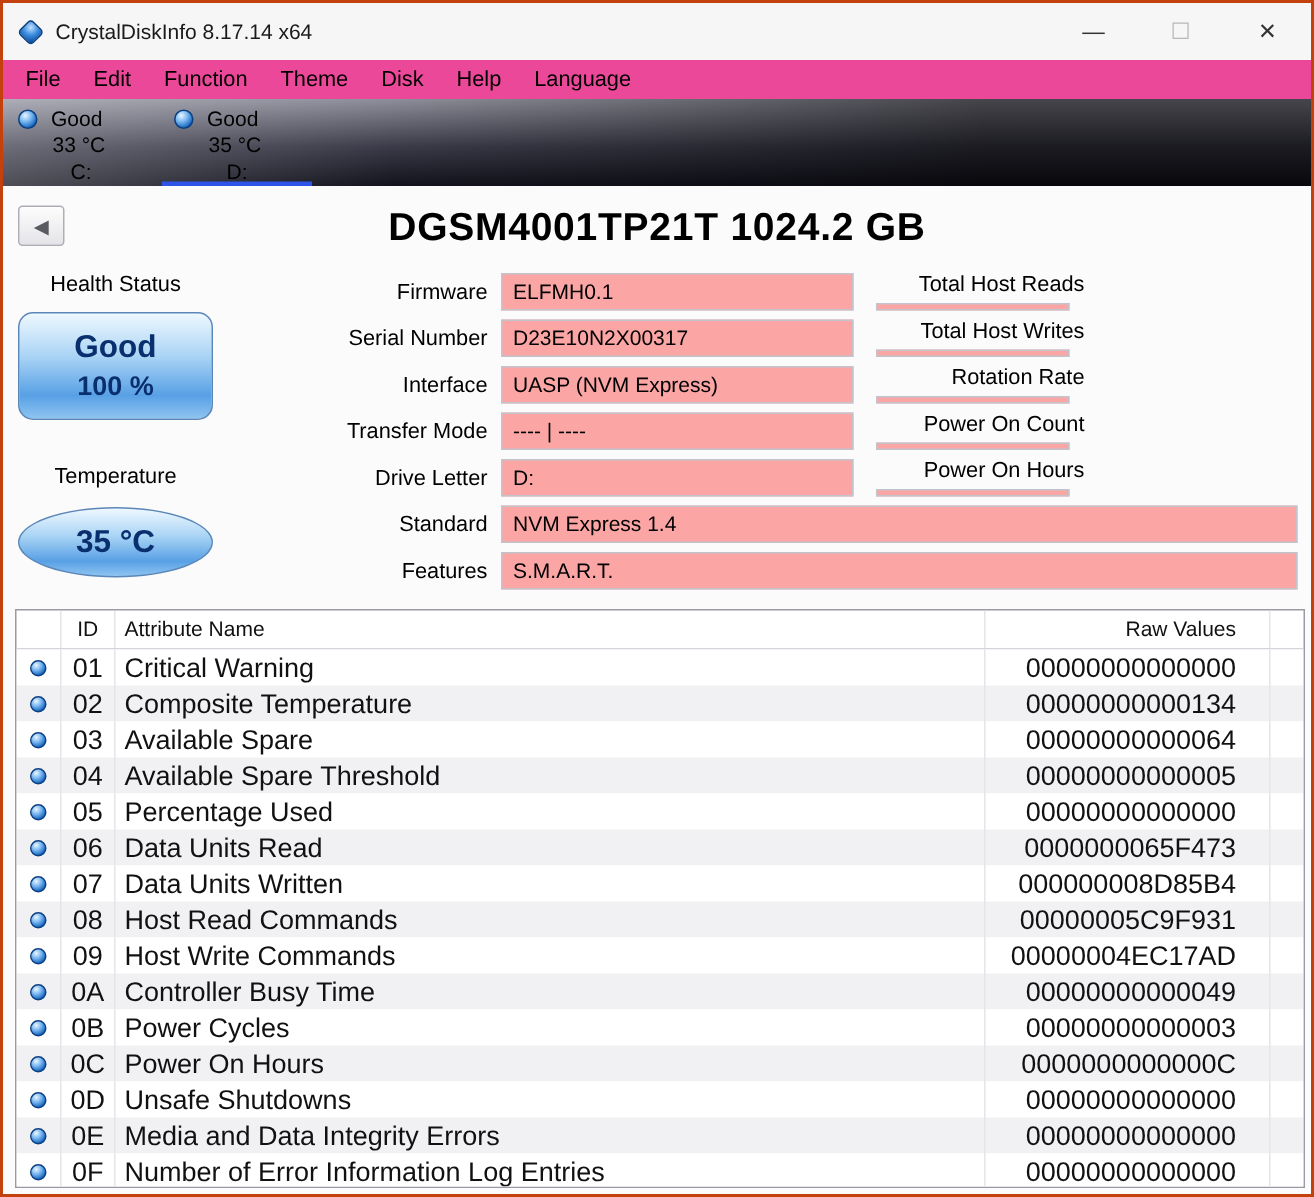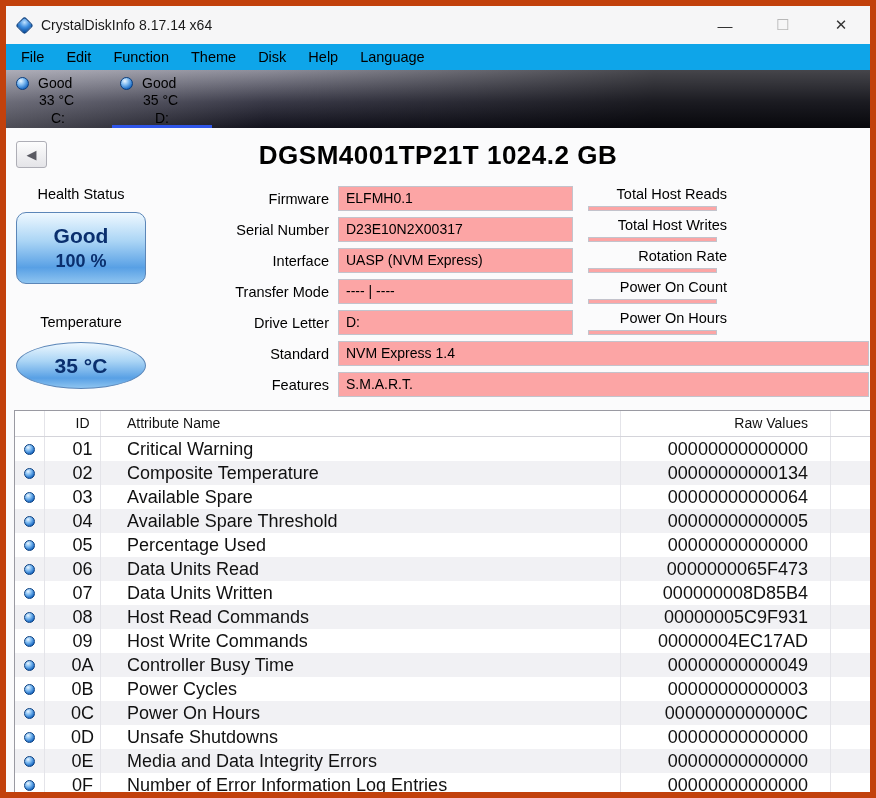--- a/index.html
+++ b/index.html
@@ -4,21 +4,21 @@
 <style>
   * { box-sizing: border-box; margin: 0; padding: 0; }
   html,body { width: 876px; height: 798px; }
   body {
     font-family: "Liberation Sans", "DejaVu Sans", sans-serif;
     color: #111;
     background: #fff;
   }
   .window {
     position: relative; width: 876px; height: 798px;
-    border: 6px solid #c2410c; background: #fbfbfc; overflow: hidden;
+    border: 2px solid #c2410c; background: #fbfbfc; overflow: hidden;
   }
 
   
   .titlebar {
     position: absolute; top: 0; left: 0; right: 0; height: 38px;
     background: #f6f6f7; display: flex; align-items: center;
   }
   .app-icon {
     width: 13px; height: 13px; margin: 0 10px 0 12px;
     transform: rotate(45deg); border-radius: 3px;
@@ -29,21 +29,21 @@
   .win-btns { margin-left: auto; display: flex; height: 100%; }
   .win-btn {
     width: 58px; height: 100%; display: flex; align-items: center; justify-content: center;
     font-size: 15px; color: #333; cursor: default;
   }
   .win-btn.max { color: #b8b8b8; }
 
   
   .menubar {
     position: absolute; top: 38px; left: 0; right: 0; height: 26px;
-    background: #0ea5e9; display: flex; align-items: center; padding-left: 4px;
+    background: #ec4899; display: flex; align-items: center; padding-left: 4px;
   }
   .menu-item { padding: 0 11px; font-size: 14.5px; line-height: 26px; color: #000; }
 
   
   .drivebar {
     position: absolute; top: 64px; left: 0; right: 0; height: 58px;
     background-image:
       linear-gradient(90deg, rgba(220,220,228,0.30) 0%, rgba(40,40,52,0.10) 30%, rgba(0,0,0,0.55) 75%),
       linear-gradient(180deg, #9a9aa6 0%, #3c3c4a 55%, #10101a 100%);
     display: flex;
@@ -116,21 +116,21 @@
   .rgt .f-box { width: 129px; text-align: right; }
   .r1 { top: 58px; } .r2 { top: 89px; justify-content: space-between; } .r3 { top: 120px; }
   .r4 { top: 151px; } .r5 { top: 182px; } .r6 { top: 213px; } .r7 { top: 244px; }
 
   
   .table {
     position: absolute; top: 282px; left: 8px; width: 860px; height: 386px;
     background: #fff; border: 1px solid #9a9aa2; overflow: hidden;
   }
   .t-header, .t-row {
-    display: grid; grid-template-columns: 30px 36px 1fr 190px 22px; align-items: center; gap: 20px;
+    display: grid; grid-template-columns: 30px 36px 1fr 190px 22px; align-items: center;
   }
   .t-header { height: 26px; border-bottom: 1px solid #d4d4da; font-size: 14px; }
   .t-row { height: 24px; font-size: 18px; }
   .t-row:nth-child(odd) { background: #f1f1f4; } 
   .t-row:nth-child(even) { background: #ffffff; }
   .c-dot { display: flex; align-items: center; justify-content: center; height: 100%; }
   .c-id { text-align: center; }
   .c-name { padding-left: 6px; }
   .c-raw { text-align: right; padding-right: 22px; }
   .c-dot, .c-id, .c-name, .c-raw { border-right: 1px solid #e4e4e9; height: 100%; line-height: 24px; }

